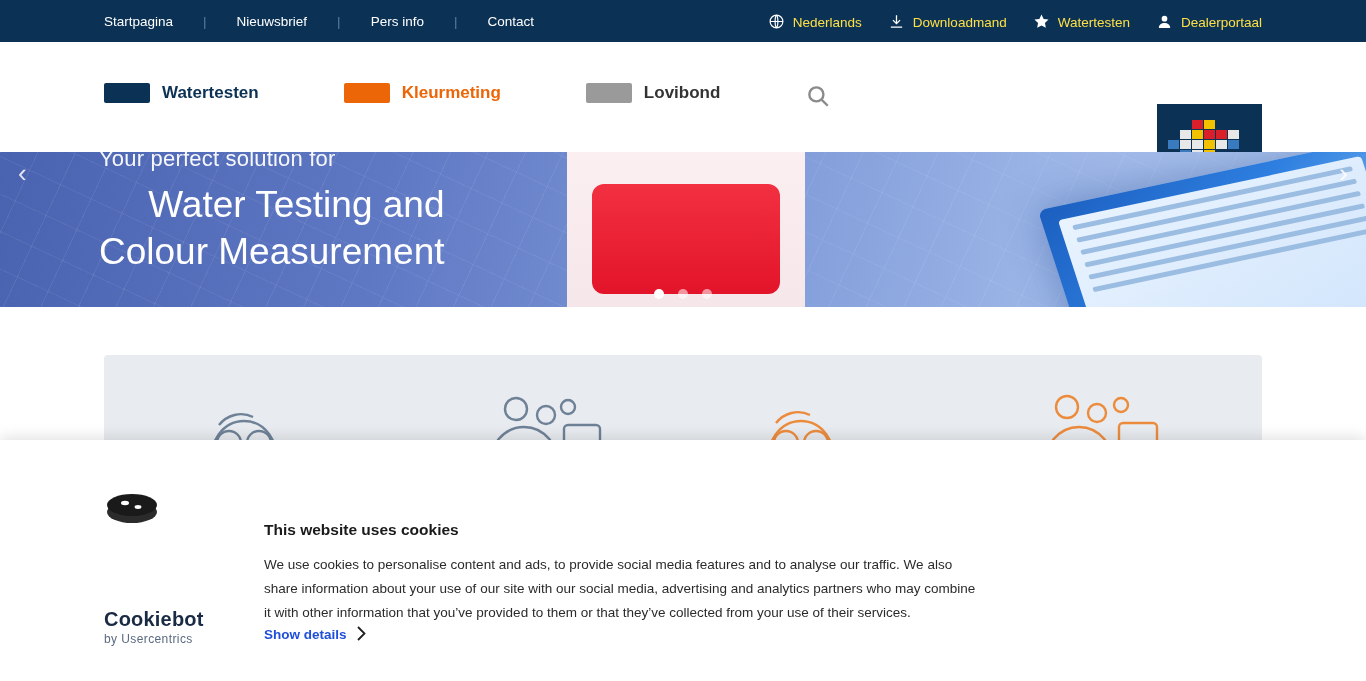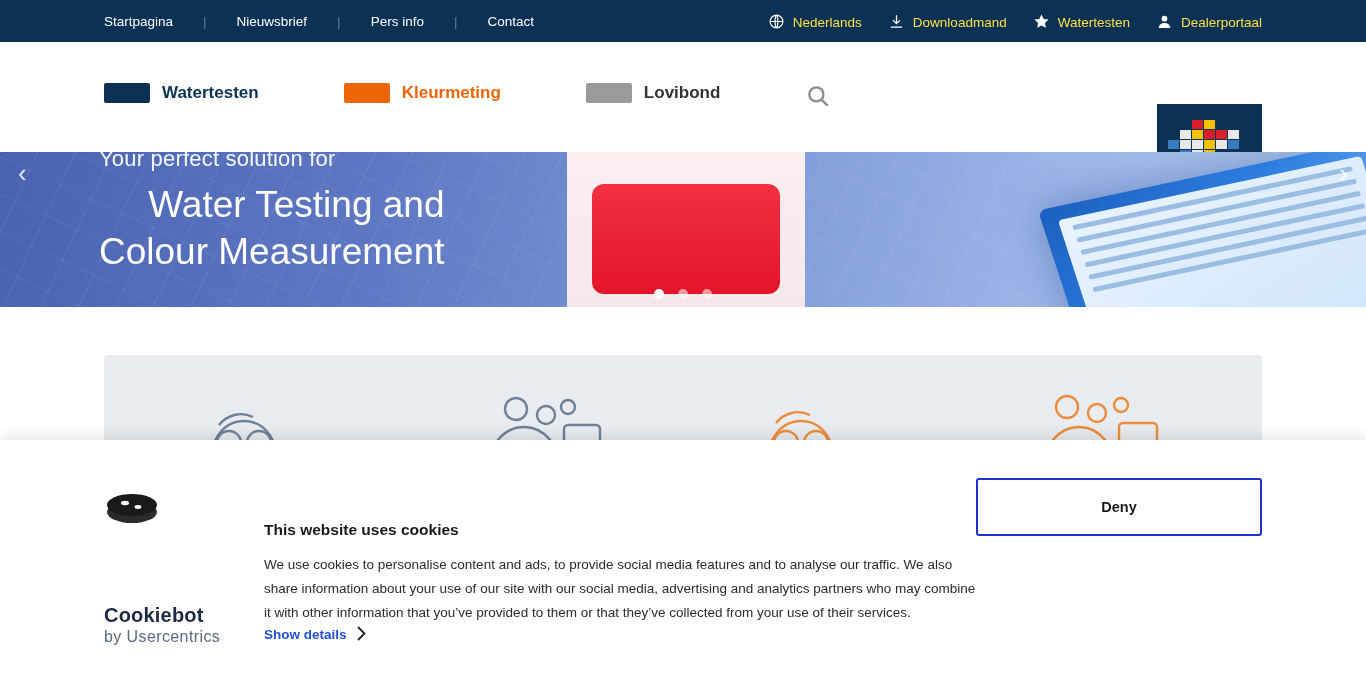--- a/index.html
+++ b/index.html
@@ -183,21 +183,21 @@
   }
   .cookie-logo-col {
     width: 160px;
     display: flex; flex-direction: column; justify-content: space-between;
     height: 170px;
     padding-top: 10px;
   }
   .cb-cookie-icon { width: 56px; height: 40px; }
   .cb-brand { display: flex; flex-direction: column; }
   .cb-brand-main { font-size: 20px; font-weight: bold; color: #1a2a44; letter-spacing: .2px; }
-  .cb-brand-sub { font-size: 16px; color: #5a6a80; letter-spacing: .4px; margin-top: 1px; }
+  .cb-brand-sub { font-size: 12px; color: #5a6a80; letter-spacing: .4px; margin-top: 1px; }
   .cookie-body { flex: 1; max-width: 770px; padding-top: 4px; }
   .cookie-title { font-size: 15.5px; font-weight: bold; color: #1a1a1a; margin-bottom: 14px; margin-top: 41px; }
   .cookie-text { font-size: 13.5px; line-height: 1.78; color: #2b2b2b; }
   .show-details {
     display: inline-flex; align-items: center; gap: 10px;
     color: #1f4fd8; font-size: 13.5px; font-weight: bold;
     text-decoration: none; cursor: pointer;
   }
   .cookie-actions {
     width: 286px;
@@ -434,16 +434,15 @@
       <span>Show details</span>
       <span>
         <svg width="9" height="15" viewBox="0 0 9 15" fill="none" stroke="#1f1f1f" stroke-width="1.8">
           <path d="M1 1l6.5 6.5L1 14"></path>
         </svg>
       </span>
     </a>
   </div>
 
   <div class="cookie-actions">
-    <button class="btn btn-secondary">Deny</button>
   </div>
 
 </div>
 
 </body></html>

